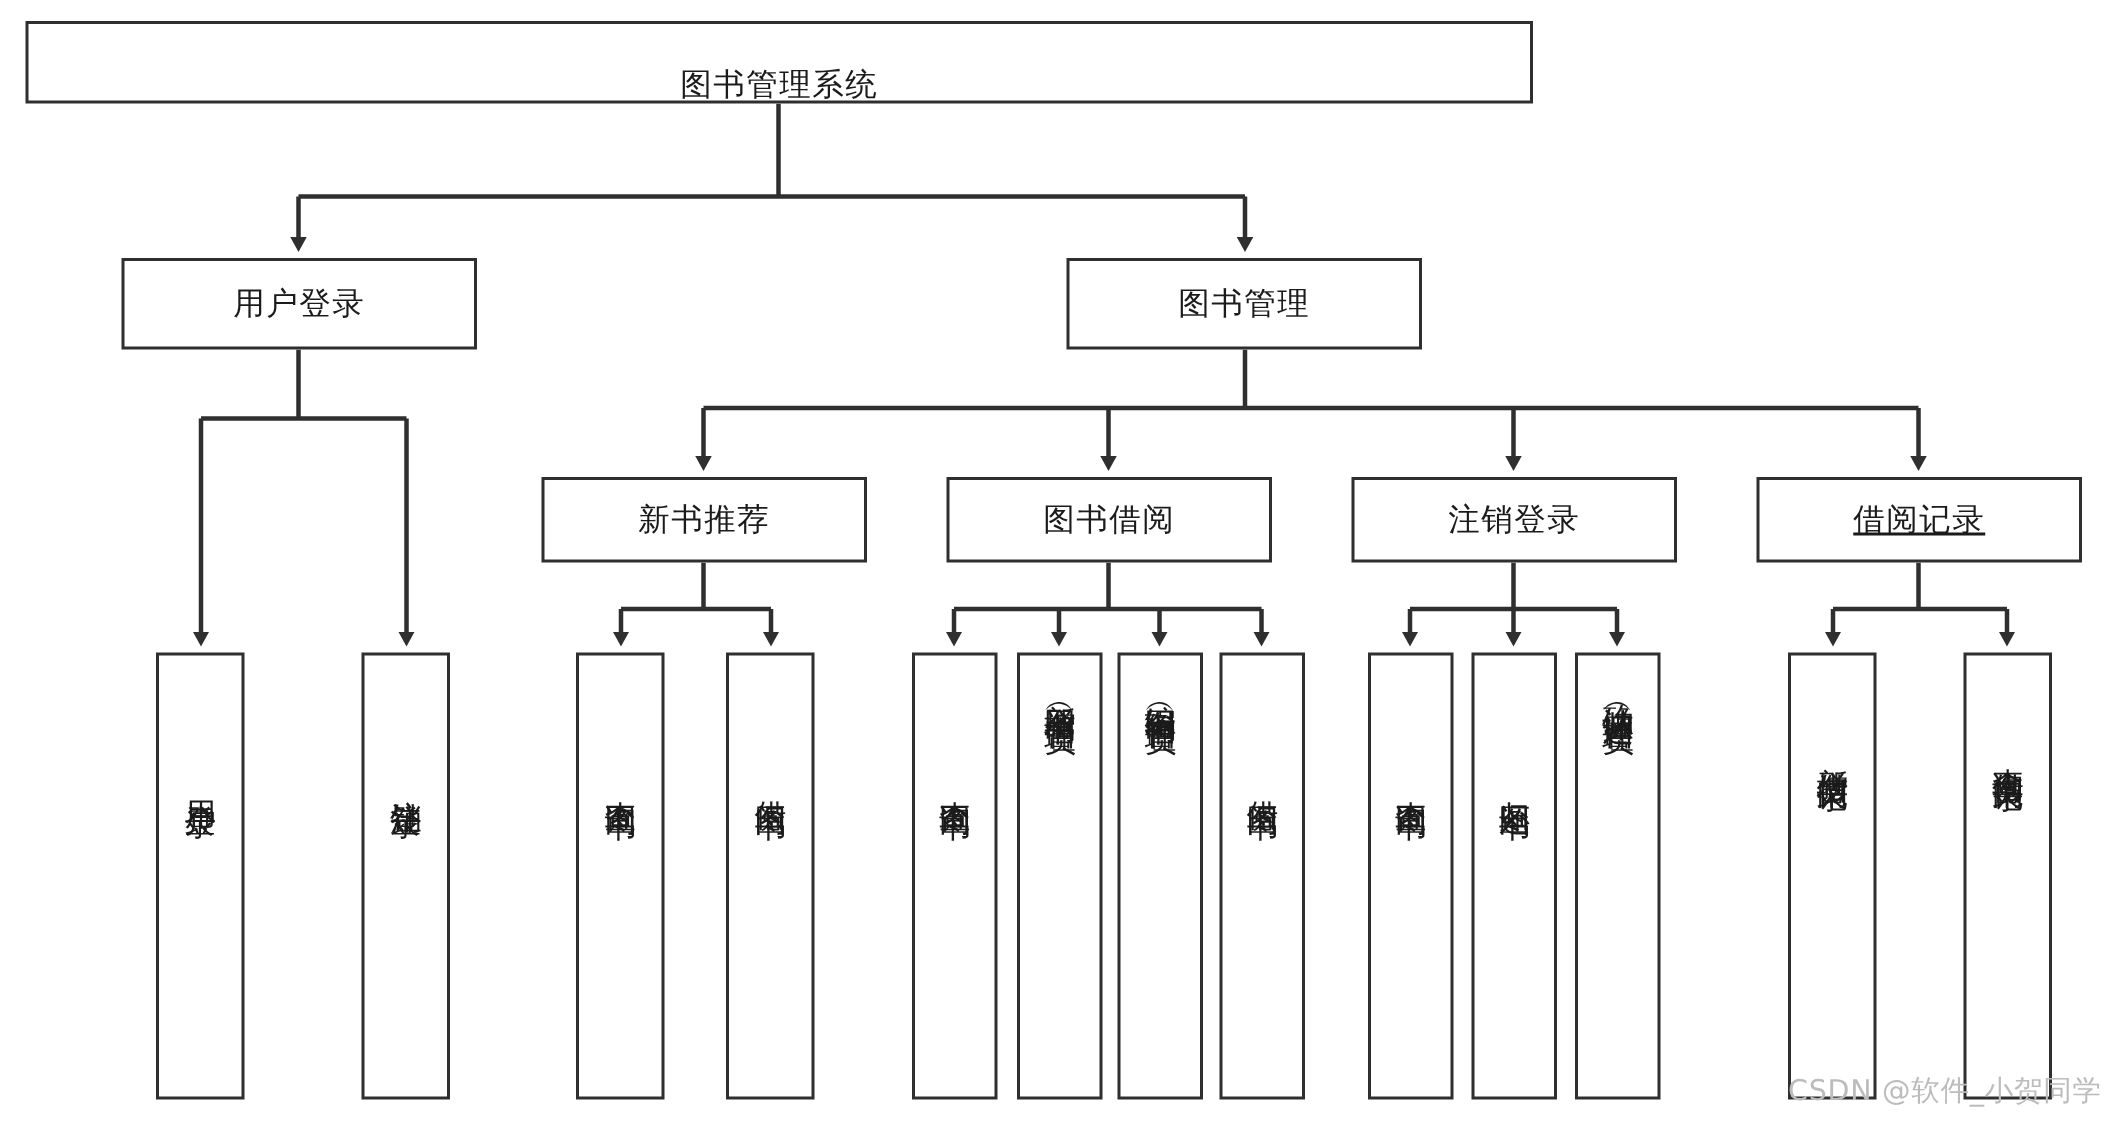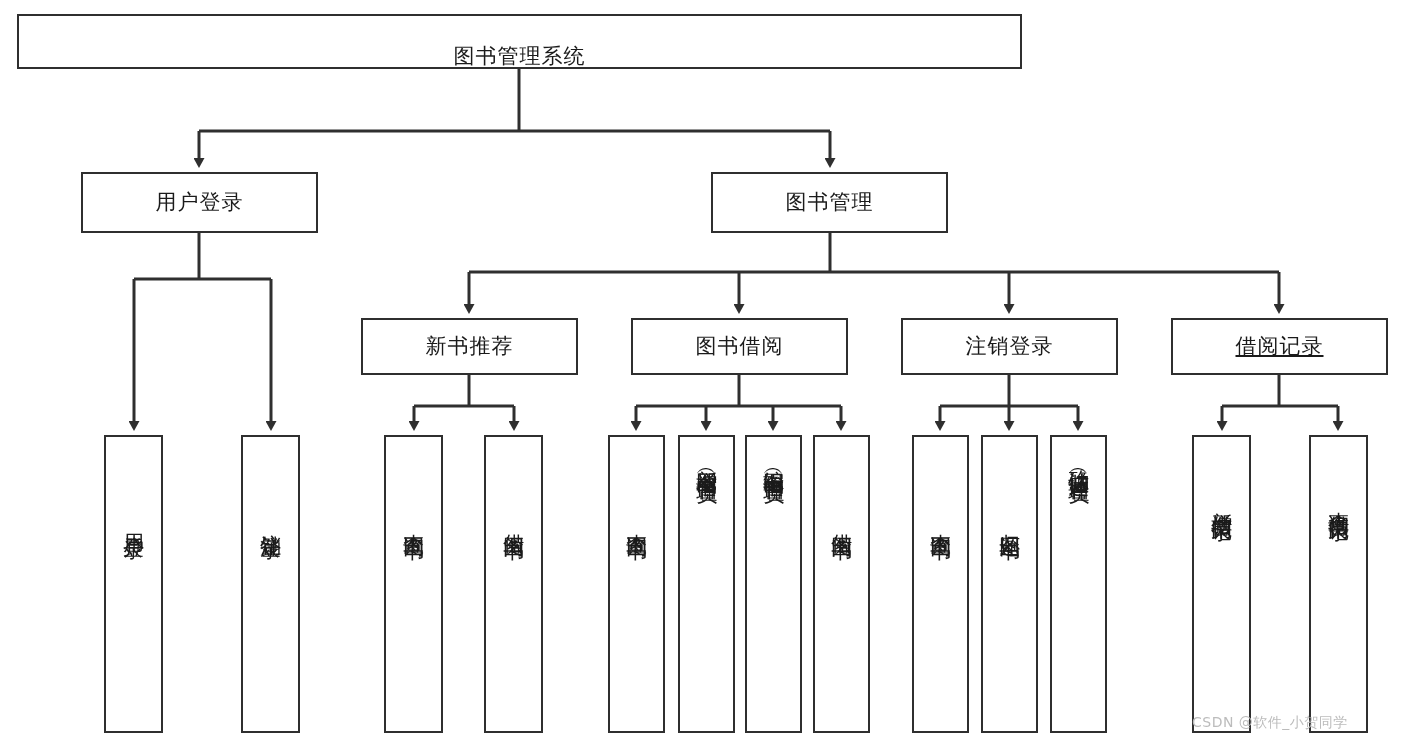--- a/index.html
+++ b/index.html
@@ -54,21 +54,21 @@
     line-height: 1.35;
     letter-spacing: 2px;
     margin: 0 auto;
   }
   .node.vert.mid .label { margin-top: 80px; }
   .node.vert.high .label { margin-top: 16px; }
   .node.vert.low  .label { margin-top: 58px; }
   .watermark {
     position: absolute;
     color: #bcbcbc;
-    font-size: 14px;
+    font-size: 19px;
     white-space: nowrap;
     letter-spacing: 0.5px;
   }
 </style>
 </head>
 <body>
 
 <div id="canvas">
 
   <svg class="wires" viewBox="0 0 1405 747">

